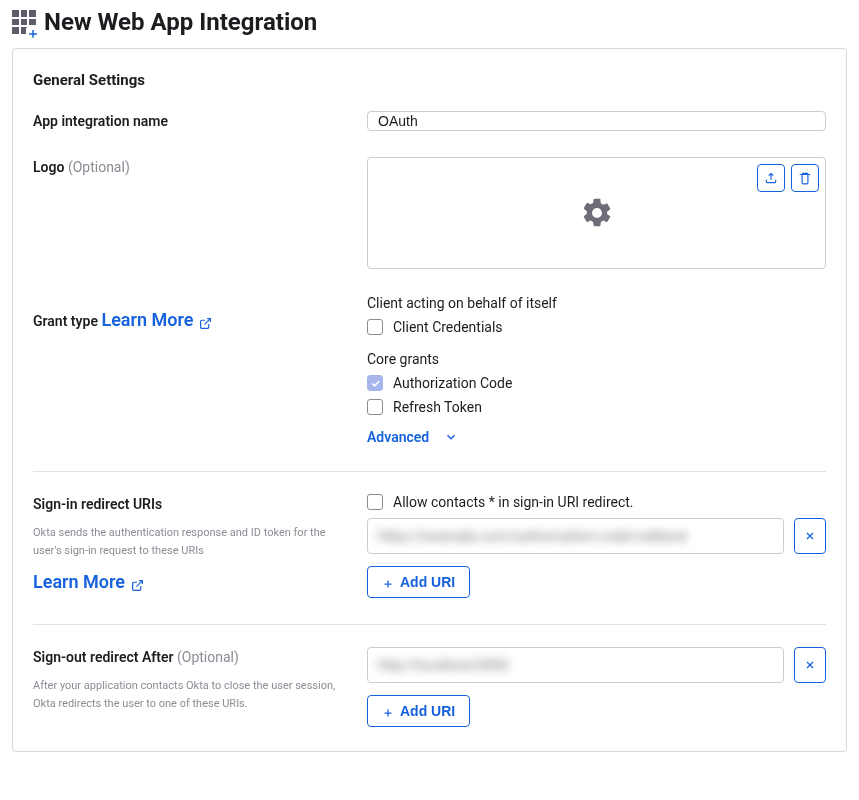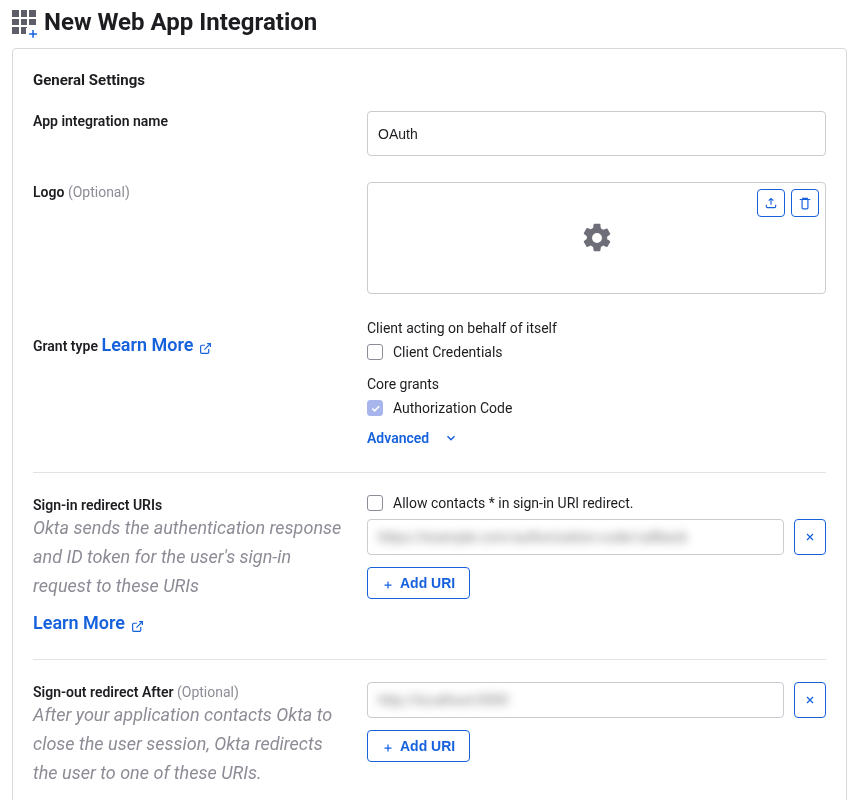--- a/index.html
+++ b/index.html
@@ -68,43 +68,42 @@
     font-weight:600;
     font-size:14px;
     color:#1d1d21;
   }
   .optional {
     color:#8c8c96;
     font-weight:400;
   }
   .help-text {
     color:#8c8c96;
-    font-size:18px;
+    font-size:11px;
     line-height:1.6;
-    margin-top:1px;
+    margin-top:12px;
     max-width:310px;
-    font-style:italic;
   }
   .link {
     display:inline-flex;
     align-items:flex-end;
     gap:6px;
     color:#1662dd;
     font-weight:600;
     font-size:18px;
     margin-top:12px;
     cursor:pointer;
   }
   .field-col {
     flex:1 1 auto;
     min-width:0;
   }
   .text-input {
     width:100%;
-    height:45px;
+    height:20px;
     border:1px solid #cbcbd2;
     border-radius:4px;
     padding:0 10px;
     font-size:14px;
     color:#1d1d21;
     background:#fff;
   }
   .logo-box {
     width:100%;
     height:112px;
@@ -299,20 +298,24 @@
 
       <div class="grant-heading" style="margin-top:16px">Core grants</div>
       <div class="checkbox-row">
         <span class="chk checked">
           <svg width="11" height="11" viewBox="0 0 24 24" fill="none" stroke="currentColor" stroke-width="3.5">
               <path d="M5 12l5 5L20 7"></path>
             </svg>
         </span>
         <span>Authorization Code</span>
       </div>
+      <div class="checkbox-row">
+        <span class="chk"></span>
+        <span>Refresh Token</span>
+      </div>
 
       <div class="advanced">
         <span>Advanced</span>
         <svg width="14" height="14" viewBox="0 0 24 24" fill="none" stroke="currentColor" stroke-width="2.5">
             <path d="M6 9l6 6 6-6"></path>
           </svg>
       </div>
     </div>
   </div>
 

